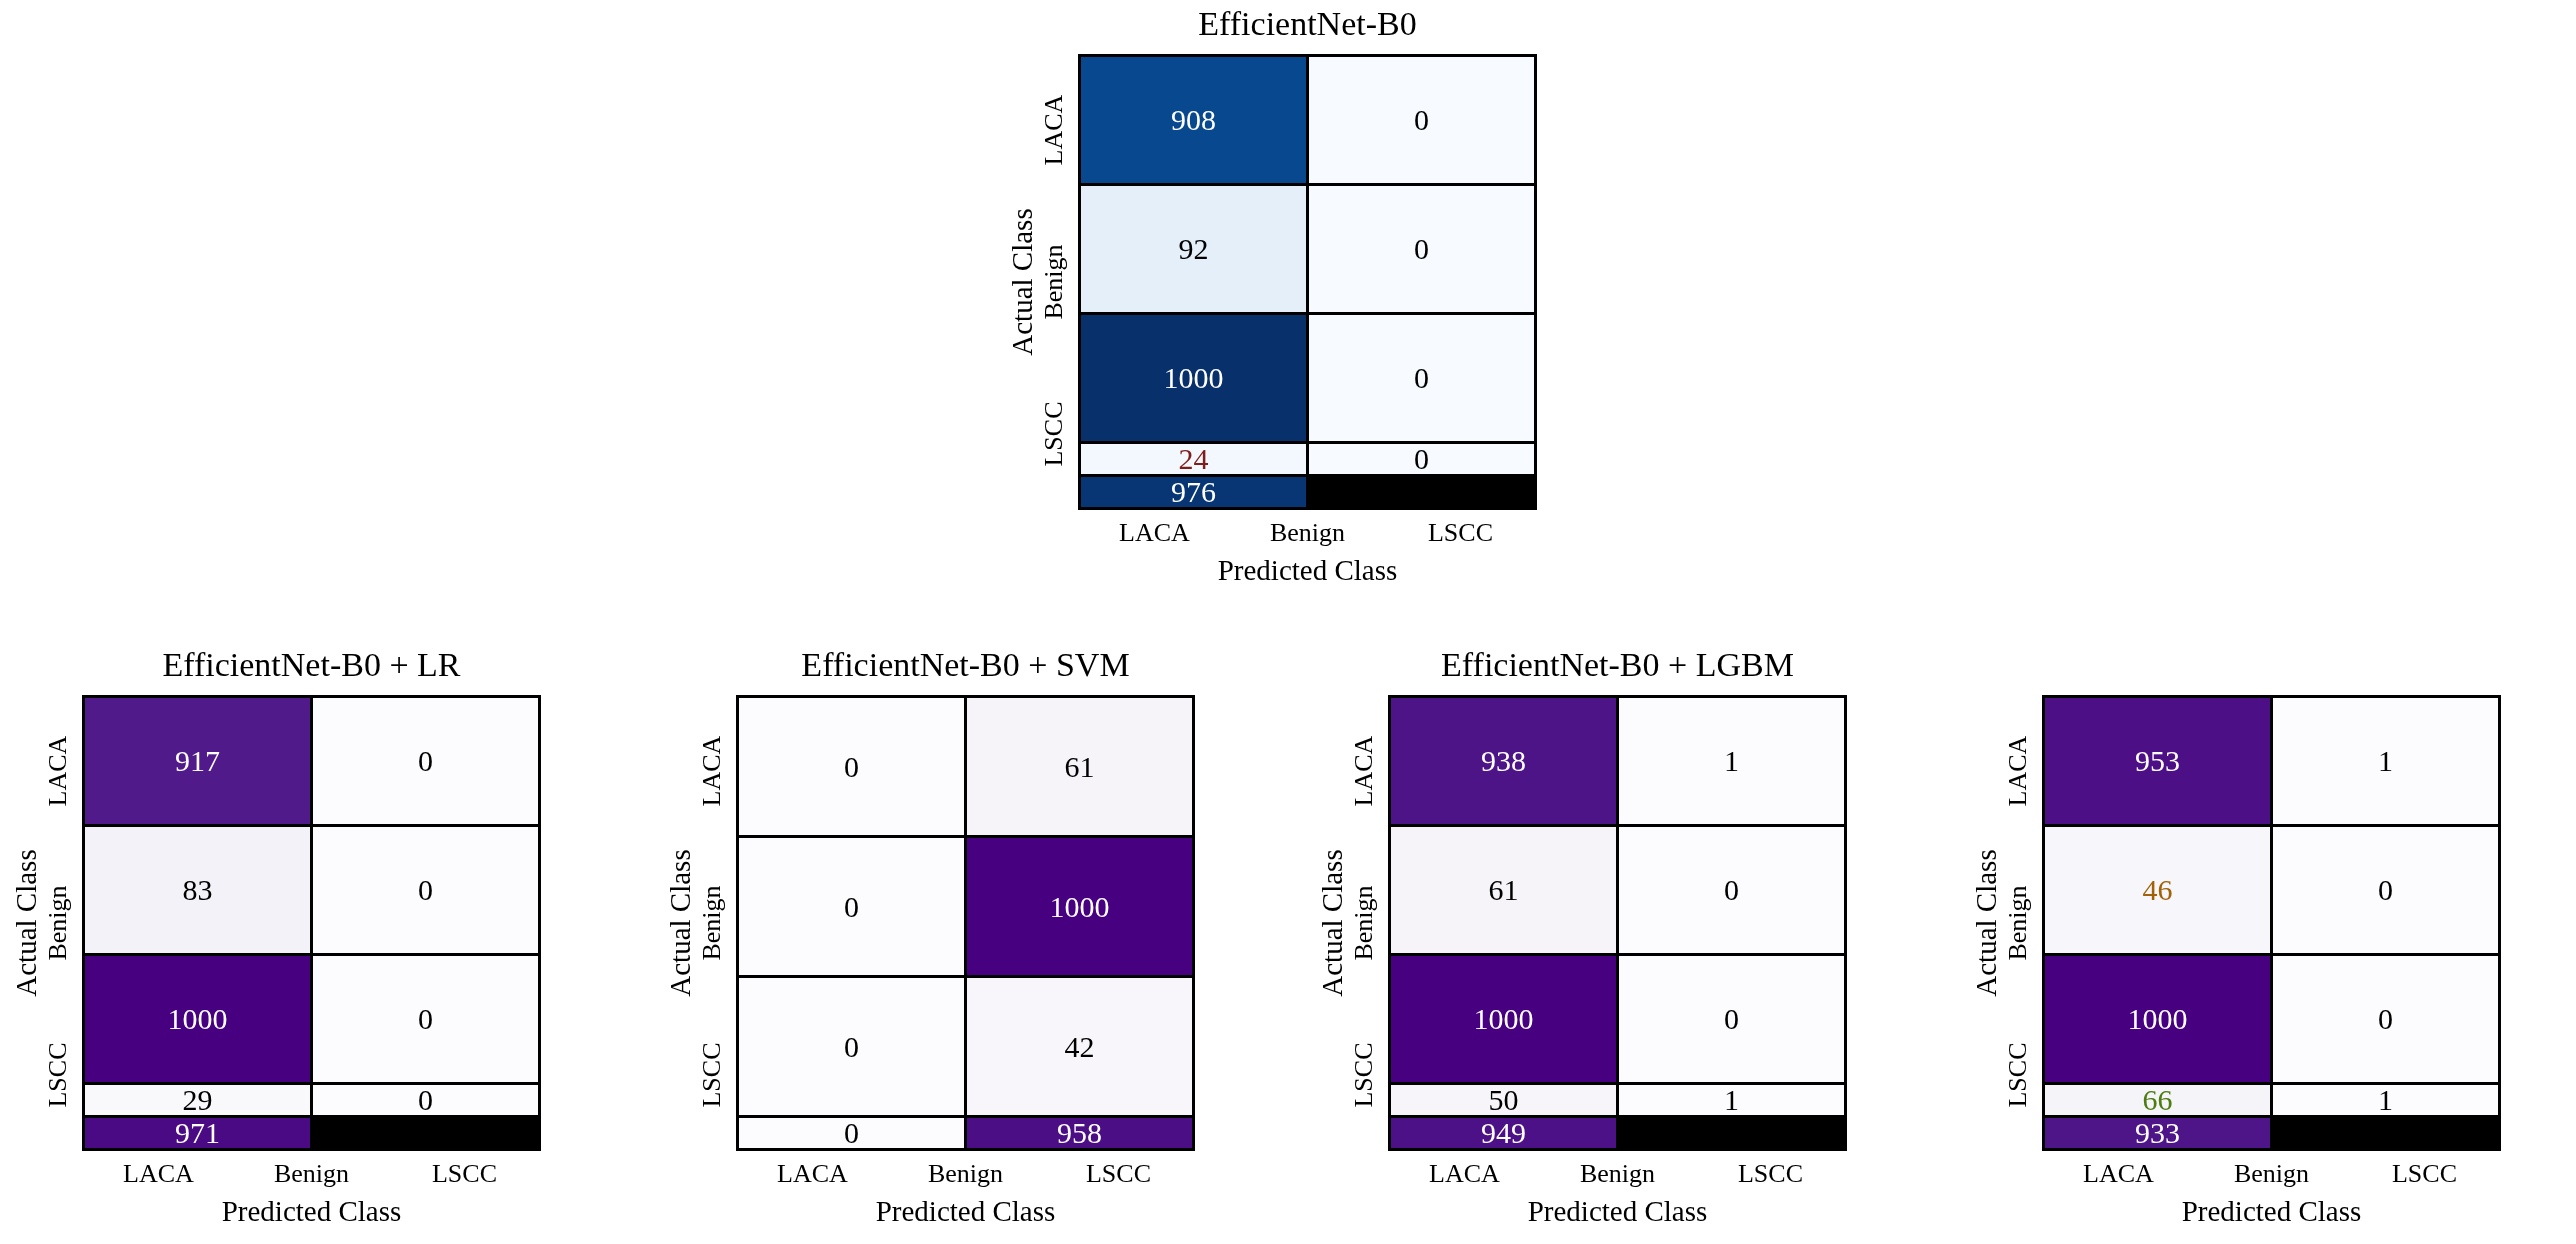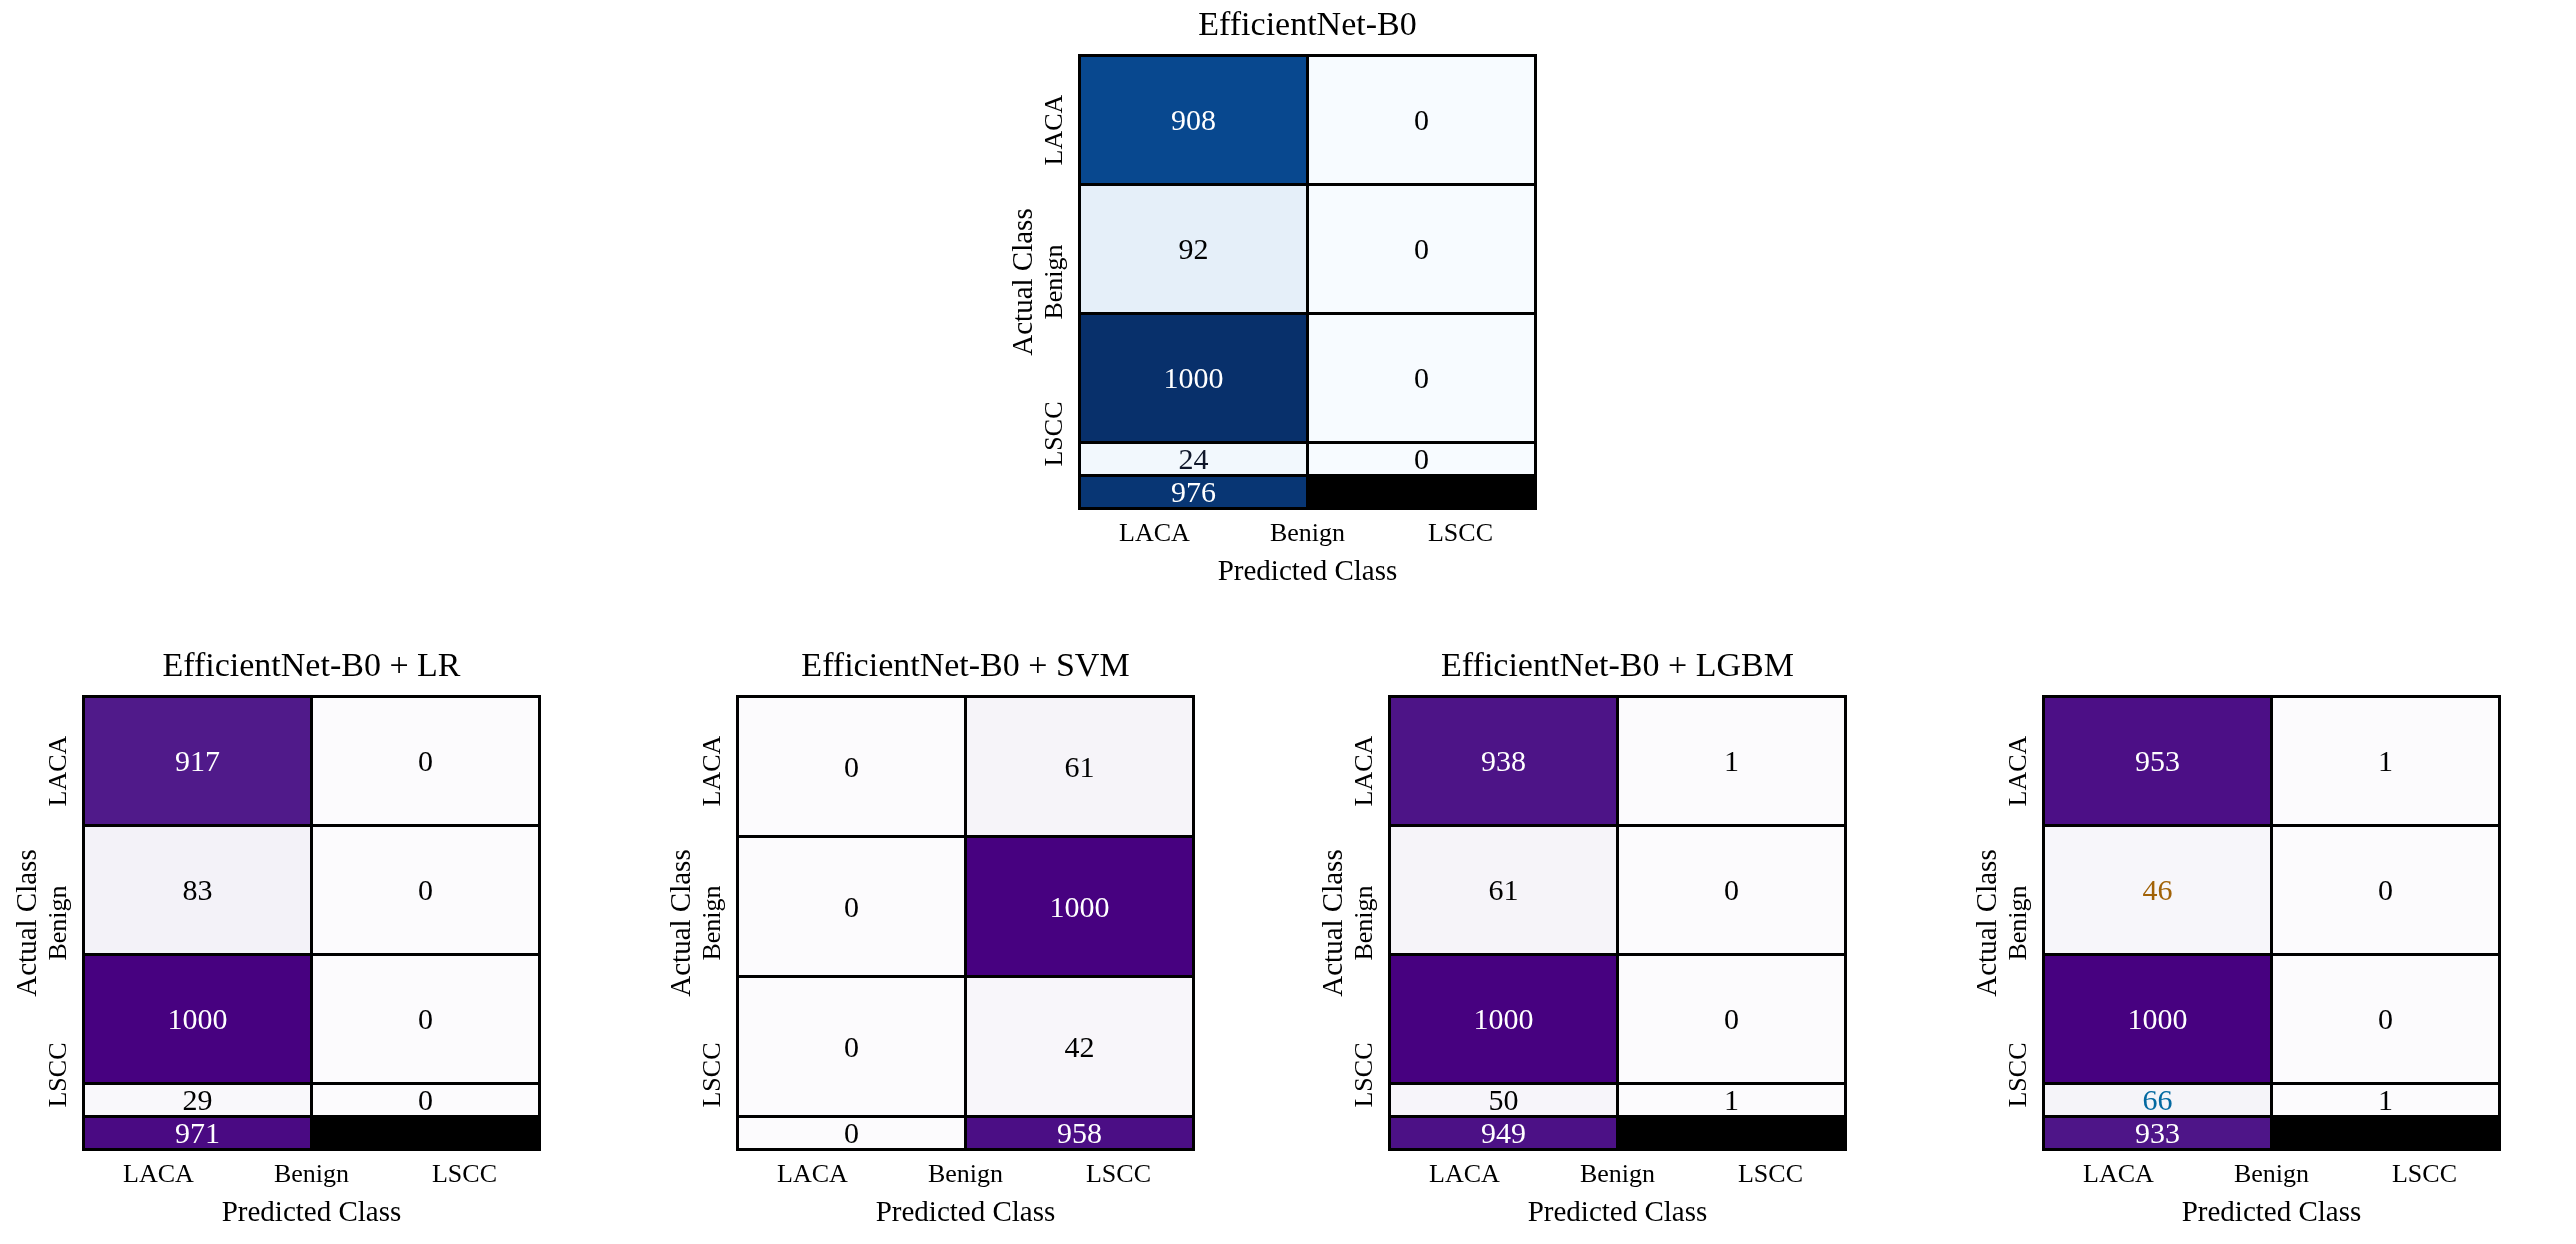--- a/index.html
+++ b/index.html
@@ -86,21 +86,21 @@
     <span class="ytick r0">LACA</span>
     <span class="ytick r1">Benign</span>
     <span class="ytick r2">LSCC</span>
     <div class="matrix">
         <div class="cell" style="background: rgb(8, 72, 143); color: rgb(255, 255, 255);">908</div>
         <div class="cell" style="background: rgb(247, 251, 255); color: rgb(0, 0, 0);">0</div>
         <div class="cell" style="background: rgb(229, 239, 249); color: rgb(0, 0, 0);">92</div>
         <div class="cell" style="background: rgb(247, 251, 255); color: rgb(0, 0, 0);">0</div>
         <div class="cell" style="background: rgb(8, 48, 107); color: rgb(255, 255, 255);">1000</div>
         <div class="cell" style="background: rgb(247, 251, 255); color: rgb(0, 0, 0);">0</div>
-        <div class="cell" style="background: rgb(242, 248, 253); color: #0f172a;">24</div>
+        <div class="cell" style="background: rgb(242, 248, 253); color: #7f1d1d;">24</div>
         <div class="cell" style="background: rgb(247, 251, 255); color: rgb(0, 0, 0);">0</div>
         <div class="cell" style="background: rgb(8, 54, 116); color: rgb(255, 255, 255);">976</div>
       </div>
     <span class="xtick c0">LACA</span>
     <span class="xtick c1">Benign</span>
     <span class="xtick c2">LSCC</span>
     <div class="xlabel">Predicted Class</div>
   </div>
 
   <div class="subplot" style="left:82px; top:695px;">
@@ -176,21 +176,21 @@
     <span class="ytick r0">LACA</span>
     <span class="ytick r1">Benign</span>
     <span class="ytick r2">LSCC</span>
     <div class="matrix">
         <div class="cell" style="background: rgb(76, 15, 134); color: rgb(255, 255, 255);">953</div>
         <div class="cell" style="background: rgb(252, 251, 253); color: rgb(0, 0, 0);">1</div>
         <div class="cell" style="background: rgb(247, 246, 250); color: #a16207;">46</div>
         <div class="cell" style="background: rgb(252, 251, 253); color: rgb(0, 0, 0);">0</div>
         <div class="cell" style="background: rgb(71, 1, 128); color: rgb(255, 255, 255);">1000</div>
         <div class="cell" style="background: rgb(252, 251, 253); color: rgb(0, 0, 0);">0</div>
-        <div class="cell" style="background: rgb(245, 244, 249); color: #0369a1;">66</div>
+        <div class="cell" style="background: rgb(245, 244, 249); color: #4d7c0f;">66</div>
         <div class="cell" style="background: rgb(252, 251, 253); color: rgb(0, 0, 0);">1</div>
         <div class="cell" style="background: rgb(78, 21, 136); color: rgb(255, 255, 255);">933</div>
       </div>
     <span class="xtick c0">LACA</span>
     <span class="xtick c1">Benign</span>
     <span class="xtick c2">LSCC</span>
     <div class="xlabel">Predicted Class</div>
   </div>
 
 </div>

